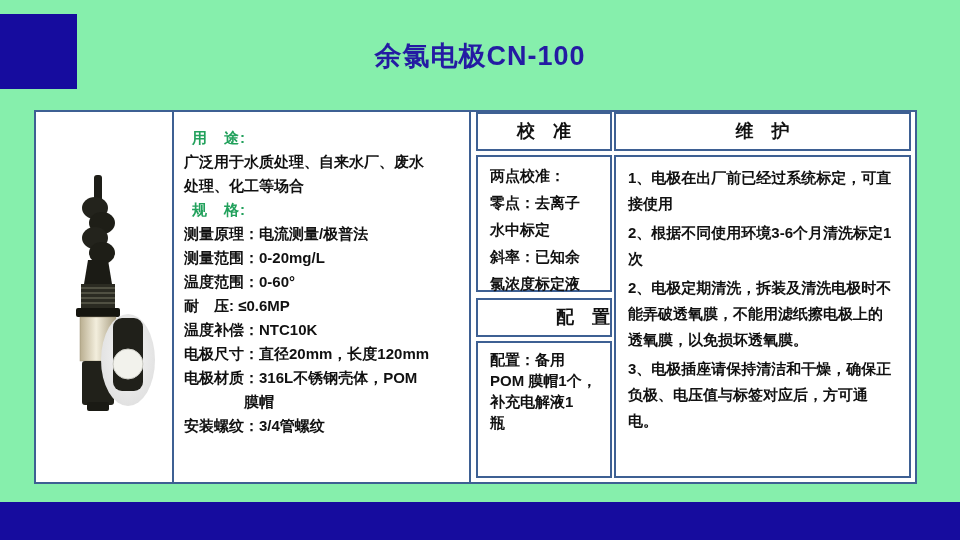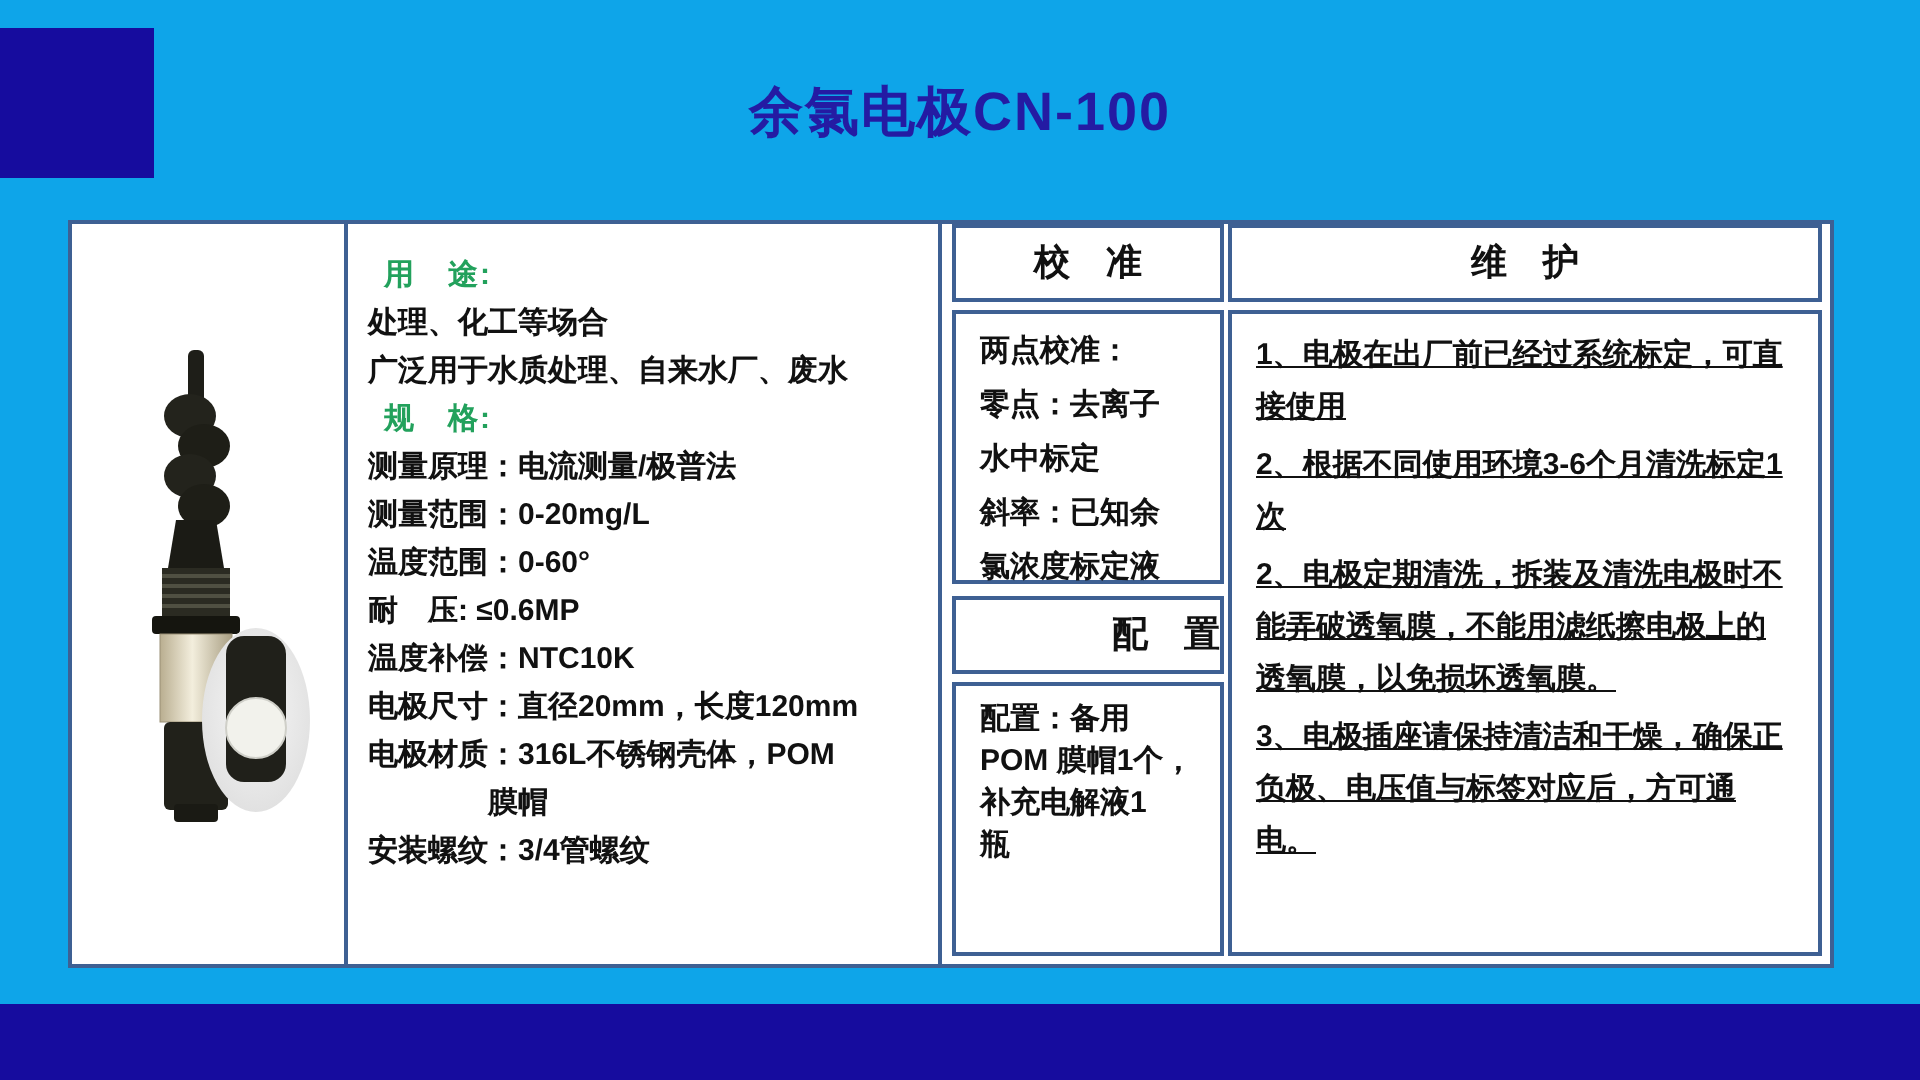--- a/index.html
+++ b/index.html
@@ -1,17 +1,17 @@
 <!DOCTYPE html>
 <html><head>
 <meta charset="utf-8">
 <style>
   html,body{margin:0;padding:0;background:#fff;}
   .slide{
-    position:relative;width:960px;height:540px;background:#0ea5e9;overflow:hidden;
+    position:relative;width:960px;height:540px;background:#86efac;overflow:hidden;
     font-family:"Liberation Sans","DejaVu Sans",sans-serif;
   }
   .corner-square{position:absolute;left:0;top:14px;width:77px;height:75px;background:#160c9e;}
   .slide-title{
     position:absolute;left:0;top:38px;width:100%;text-align:center;
     font-size:27px;font-weight:bold;color:#241ba3;letter-spacing:1px;
   }
   .bottom-bar{position:absolute;left:0;top:502px;width:960px;height:38px;background:#160c9e;}
 
   .main-table{
@@ -35,21 +35,21 @@
   .box-header{font-size:18px;font-weight:bold;color:#111;text-align:center;line-height:34px;}
   .cal-header{left:440px;top:0;width:136px;height:39px;}
   .cal-content{left:440px;top:43px;width:136px;height:137px;
     font-size:15px;font-weight:bold;color:#111;line-height:27px;padding:5px 0 0 12px;}
   .cfg-header{left:440px;top:186px;width:136px;height:39px;text-align:right;}
   .cfg-content{left:440px;top:229px;width:136px;height:137px;
     font-size:15px;font-weight:bold;color:#111;line-height:21px;padding:6px 8px 0 12px;}
   .mnt-header{left:578px;top:0;width:297px;height:39px;}
   .mnt-content{left:578px;top:43px;width:297px;height:323px;
     font-size:15px;font-weight:bold;color:#111;line-height:26px;padding:8px 14px 0 12px;
-    overflow:hidden;text-decoration:underline;}
+    overflow:hidden;}
   .mnt-content p{margin:0 0 3px 0;}
 </style>
 </head>
 <body>
 
 <div class="slide">
 
   <div class="corner-square"></div>
 
   <div class="slide-title">余氯电极CN-100</div>
@@ -98,22 +98,22 @@
           <ellipse cx="92" cy="248" rx="27" ry="46" fill="url(#ovalg)"></ellipse>
           <rect x="77" y="206" width="30" height="73" rx="9" fill="#20201a"></rect>
           <circle cx="92" cy="252" r="15" fill="#f2f2ec" stroke="#cfcfc8" stroke-width="1"></circle>
         </g>
       </svg>
     </div>
 
     <div class="cell-specs">
       <div class="green-heading">用　途:</div>
       <div>
+          <div>广泛用于水质处理、自来水厂、废水</div>
           <div>处理、化工等场合</div>
-          <div>广泛用于水质处理、自来水厂、废水</div>
         </div>
       <div class="green-heading">规　格:</div>
       <div>
           <div>测量原理：电流测量/极普法</div>
           <div>测量范围：0-20mg/L</div>
           <div>温度范围：0-60°</div>
           <div>耐　压: ≤0.6MP</div>
           <div>温度补偿：NTC10K</div>
           <div>电极尺寸：直径20mm，长度120mm</div>
           <div>电极材质：316L不锈钢壳体，POM</div>

